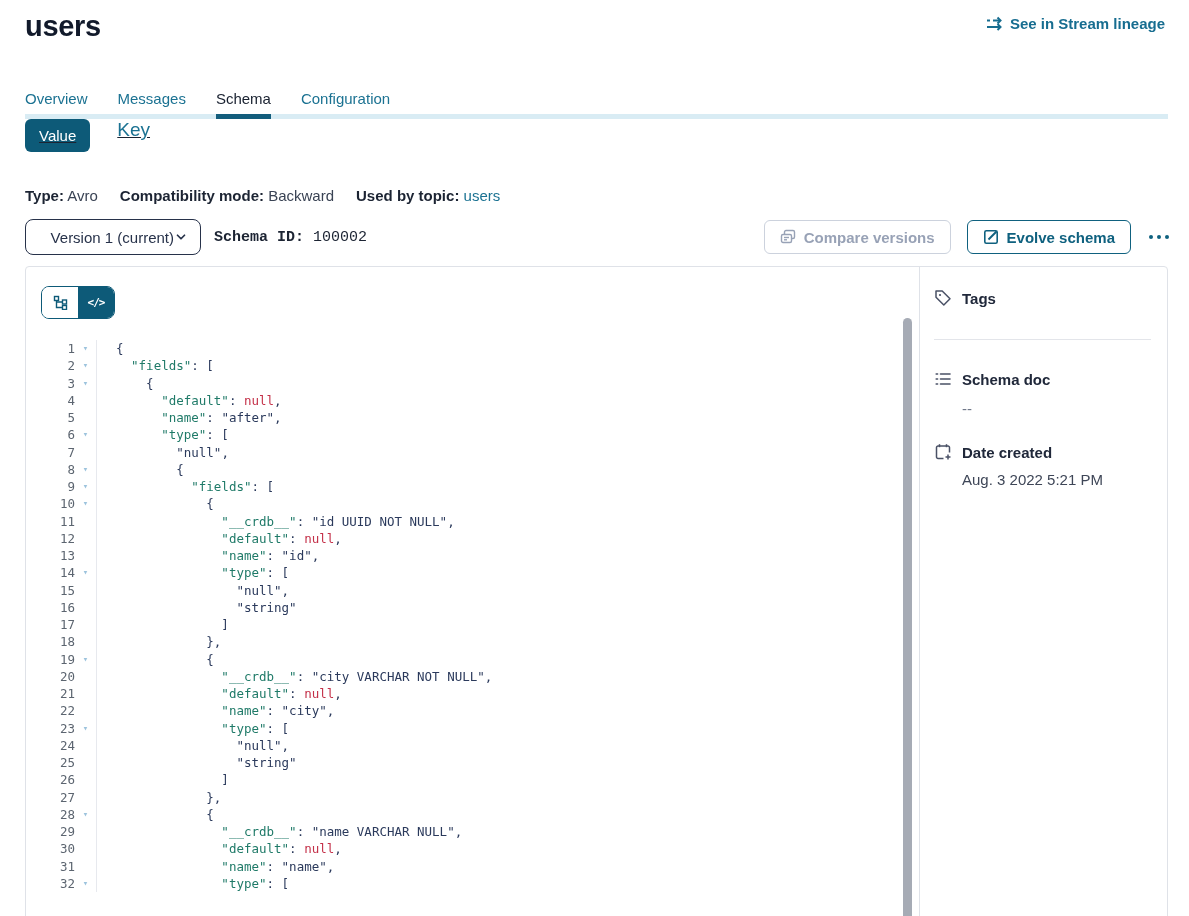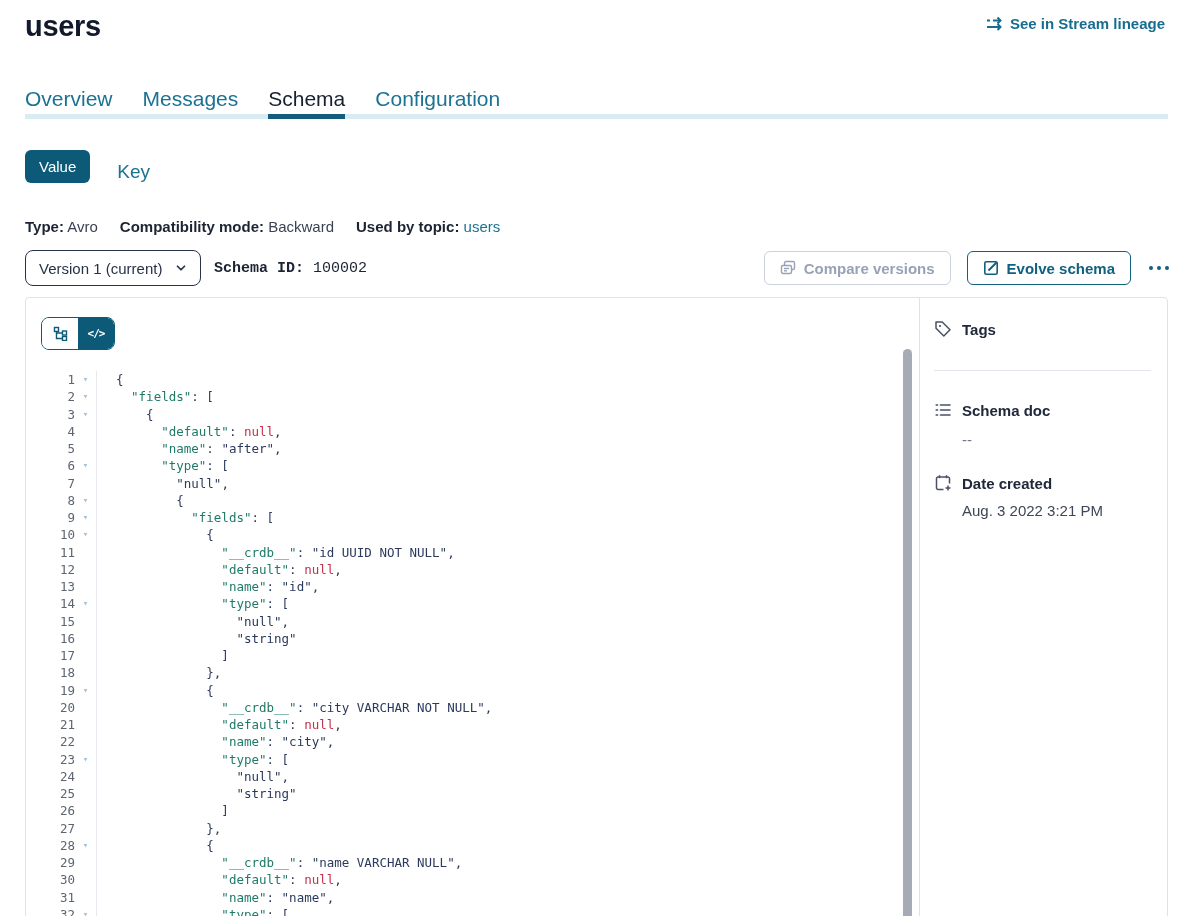--- a/index.html
+++ b/index.html
@@ -8,38 +8,38 @@
   .page { padding: 0 0 0 25px; }
 
   
   .title { margin-top: 10px; font-size: 29px; font-weight: 800; letter-spacing: -0.3px; color: #121a2b; }
   .lineage-link { position: absolute; top: 15px; right: 24px; display: flex; align-items: center; gap: 7px;
                   color: #176d90; font-size: 15px; font-weight: 700; cursor: pointer; }
 
   
   .tabs { margin-top: 47px; display: flex; gap: 30px; position: relative; width: 1143px; }
   .tabs::after { content: ""; position: absolute; left: 0; right: 0; bottom: 0; height: 5px; background: #d9ecf4; }
-  .tab { font-size: 21px; line-height: 17px; padding-bottom: 12px; color: #1b7292; font-weight: 500; position: relative; cursor: pointer; }
+  .tab { font-size: 15px; line-height: 17px; padding-bottom: 12px; color: #1b7292; font-weight: 500; position: relative; cursor: pointer; }
   .tab.active { color: #18202f; }
   .tab.active::after { content: ""; position: absolute; left: 0; right: 0; bottom: 0; height: 5px; background: #135d7c; z-index: 1; }
 
   
-  .vk-row { margin-top: 31px; display: flex; align-items: flex-end; }
+  .vk-row { display: flex; align-items: flex-start; text-decoration: underline; }
   .btn-value { background: #0d5a78; color: #fff; font-size: 15px; font-weight: 500; padding: 8px 14px; border-radius: 6px; border: none; cursor: pointer; }
   .link-key { margin-left: 27px; color: #1b7292; font-size: 19px; cursor: pointer; }
 
   
   .meta-row { margin-top: 35px; display: flex; column-gap: 22px; font-size: 15px; color: #3a4354; }
   .meta-item b { color: #1c2433; font-weight: 700; }
   .meta-link { color: #1b7292; cursor: pointer; }
 
   
   .version-row { margin-top: 15px; display: flex; align-items: center; width: 1143px; }
   .version-select { width: 176px; height: 36px; border: 1.5px solid #27324a; border-radius: 8px; background: #fff;
-                    display: flex; align-items: center; justify-content: space-between; padding: 0 12px 0 13px;
+                    display: flex; align-items: center; justify-content: flex-end; padding: 0 12px 0 13px;
                     font-size: 15px; color: #27324a; cursor: pointer; }
   .schema-id { margin-left: 13px; font-size: 15px; font-family: Liberation Mono, monospace; }
   .schema-id b { font-weight: 700; }
   .right-actions { margin-left: auto; display: flex; align-items: center; gap: 16px; }
   .btn { height: 34px; display: flex; align-items: center; gap: 8px; border-radius: 6px; background: #fff;
          font-size: 15px; font-weight: 600; padding: 0 15px; cursor: pointer; }
   .btn-compare { border: 1px solid #ccd2dd; color: #98a2b6; }
   .btn-evolve { border: 1px solid #0f617f; color: #0f617f; }
   .more-dots { display: flex; gap: 4px; padding: 6px 2px; cursor: pointer; margin-right: -3px; }
   .more-dots i { width: 4px; height: 4px; border-radius: 50%; background: #0f617f; }
@@ -246,18 +246,18 @@
             <svg width="18" height="18" viewBox="0 0 18 18" fill="none" stroke="#4a5166" stroke-width="1.5">
               <path d="M15.5 9.5 V4.5 a1.5 1.5 0 0 0 -1.5 -1.5 H4 a1.5 1.5 0 0 0 -1.5 1.5 V14 a1.5 1.5 0 0 0 1.5 1.5 h5.5"></path>
               <line x1="5.5" y1="1.2" x2="5.5" y2="4.2"></line>
                 <line x1="12.5" y1="1.2" x2="12.5" y2="4.2"></line>
               <line x1="14" y1="11.5" x2="14" y2="16.5"></line>
                 <line x1="11.5" y1="14" x2="16.5" y2="14"></line>
             </svg>
           </span>
           <span>Date created</span>
         </div>
-        <div class="date-value">Aug. 3 2022 3:21 PM</div>
+        <div class="date-value">Aug. 3 2022 5:21 PM</div>
       </div>
     </div>
 
   </div>
 </div>
 
 </body></html>

